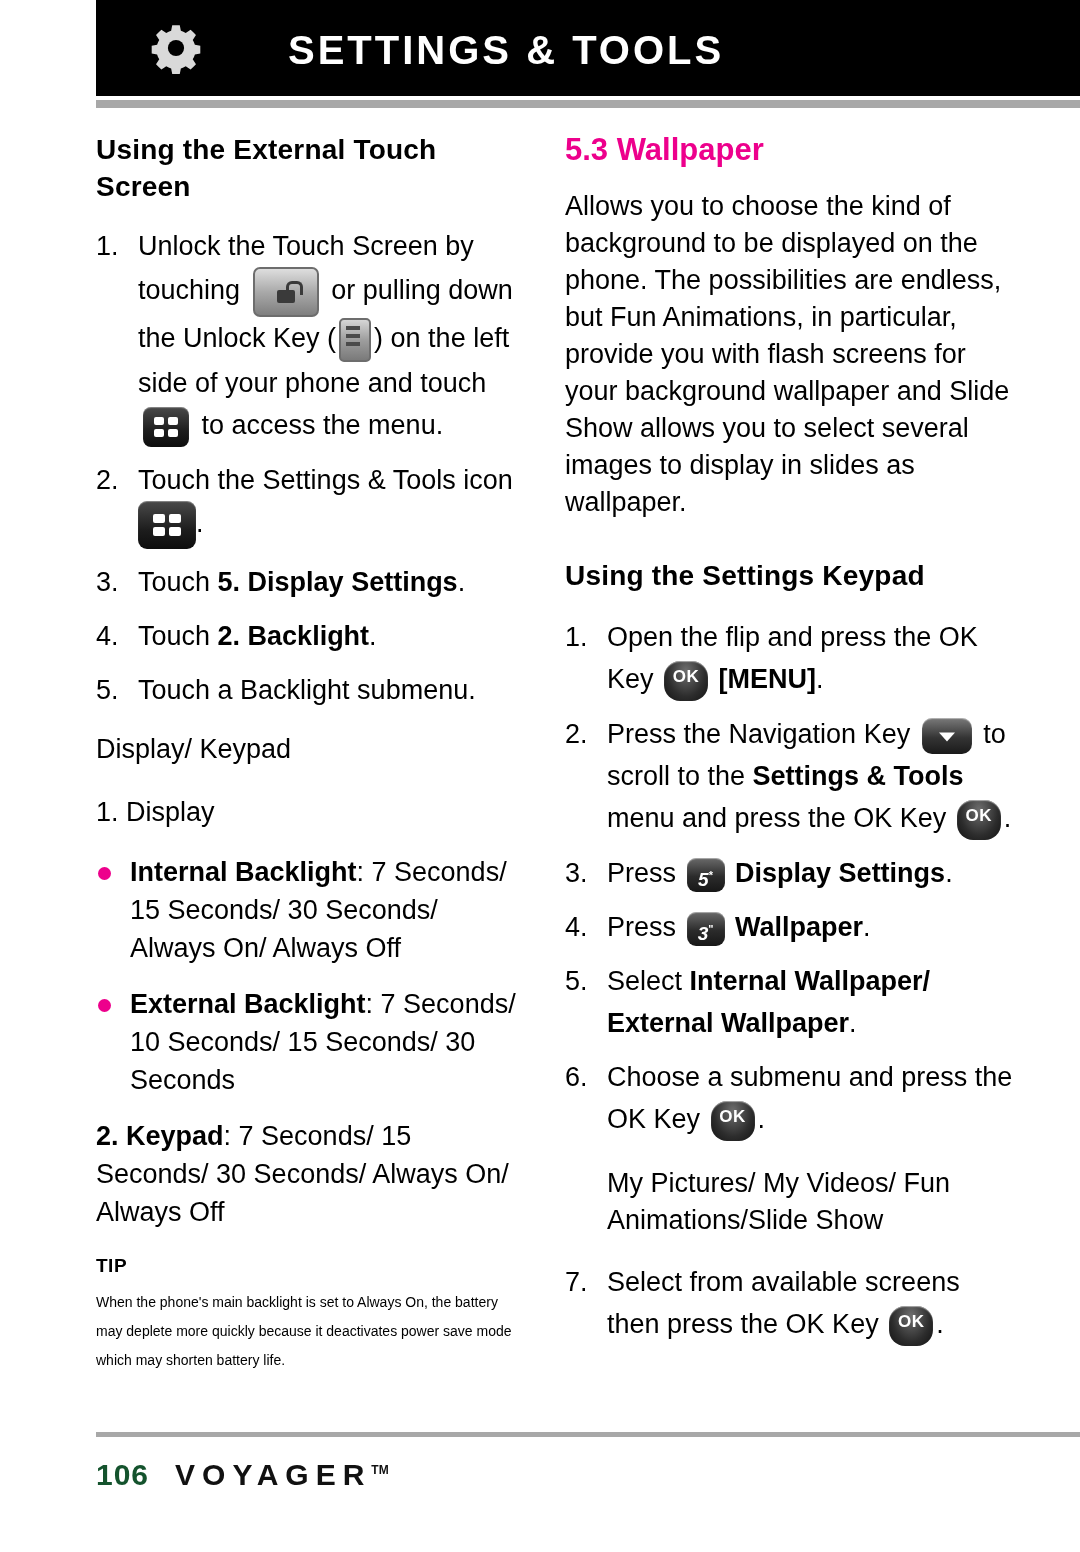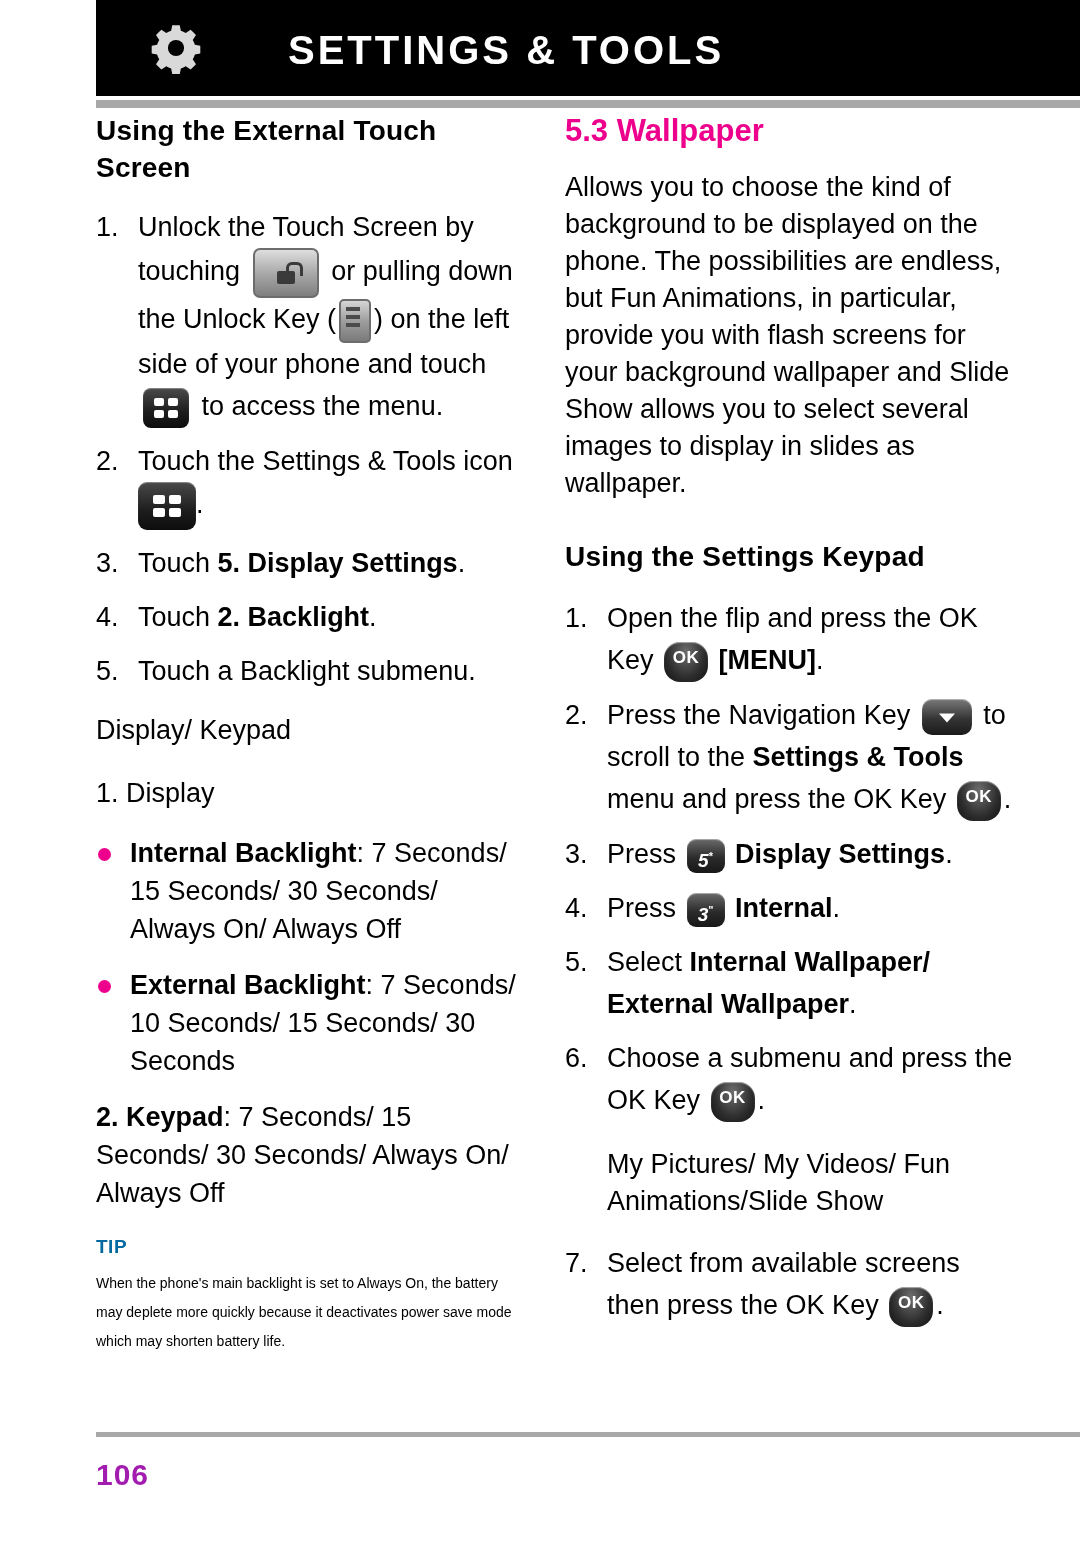--- a/index.html
+++ b/index.html
@@ -63,21 +63,21 @@
     left: 96px;
     top: 100px;
     width: 984px;
     height: 8px;
     background: #a8a8a8;
   }
 
   
   .col {
     position: absolute;
-    top: 112px;
+    top: 131px;
     font-size: 27px;
     line-height: 37px;
   }
   .col-left {
     left: 96px;
     width: 430px;
   }
   .col-right {
     left: 565px;
     width: 450px;
@@ -148,21 +148,21 @@
   }
   .keypad-item {
     font-size: 27px;
     line-height: 38px;
     margin-top: 16px;
     margin-bottom: 10px;
   }
 
   
   .tip-label {
-    color: #0369a1;
+    color: #000000;
     font-weight: bold;
     font-size: 19px;
     letter-spacing: 0.5px;
     margin-top: 16px;
     margin-bottom: 4px;
   }
   .tip-body {
     font-size: 14px;
     line-height: 29px;
     margin: 0;
@@ -354,21 +354,21 @@
     position: absolute;
     left: 96px;
     top: 1458px;
     display: flex;
     align-items: baseline;
   }
   .page-num {
     font-size: 30px;
     font-weight: bold;
     letter-spacing: 1px;
-    color: #a21caf;
+    color: #14532d;
   }
   .brand {
     margin-left: 26px;
     font-size: 30px;
     font-weight: bold;
     letter-spacing: 7px;
     color: #111;
   }
   .brand sup {
     font-size: 12px;
@@ -494,21 +494,21 @@
       <span class="num">3.</span>
       <span>Press</span>
       <span class="ico numkey"><span>5</span><sup>*</sup></span>
       <span class="bold">Display Settings</span><span>.</span>
     </li>
 
     <li>
       <span class="num">4.</span>
       <span>Press</span>
       <span class="ico numkey"><span>3</span><sup>"</sup></span>
-      <span class="bold">Internal</span><span>.</span>
+      <span class="bold">Wallpaper</span><span>.</span>
     </li>
 
     <li>
       <span class="num">5.</span>
       <span>Select </span><span class="bold">Internal Wallpaper/ External Wallpaper</span><span>.</span>
     </li>
 
     <li>
       <span class="num">6.</span>
       <span>Choose a submenu and press the OK Key</span>
@@ -523,13 +523,14 @@
       <span class="num">7.</span>
       <span>Select from available screens then press the OK Key</span>
       <span class="ico ok-key">OK</span><span>.</span>
     </li>
   </ol>
 </div>
 
 <div class="footer-rule"></div>
 <div class="footer">
   <span class="page-num">106</span>
+  <span class="brand"><span>VOYAGER</span><sup>TM</sup></span>
 </div>
 
 </body></html>

